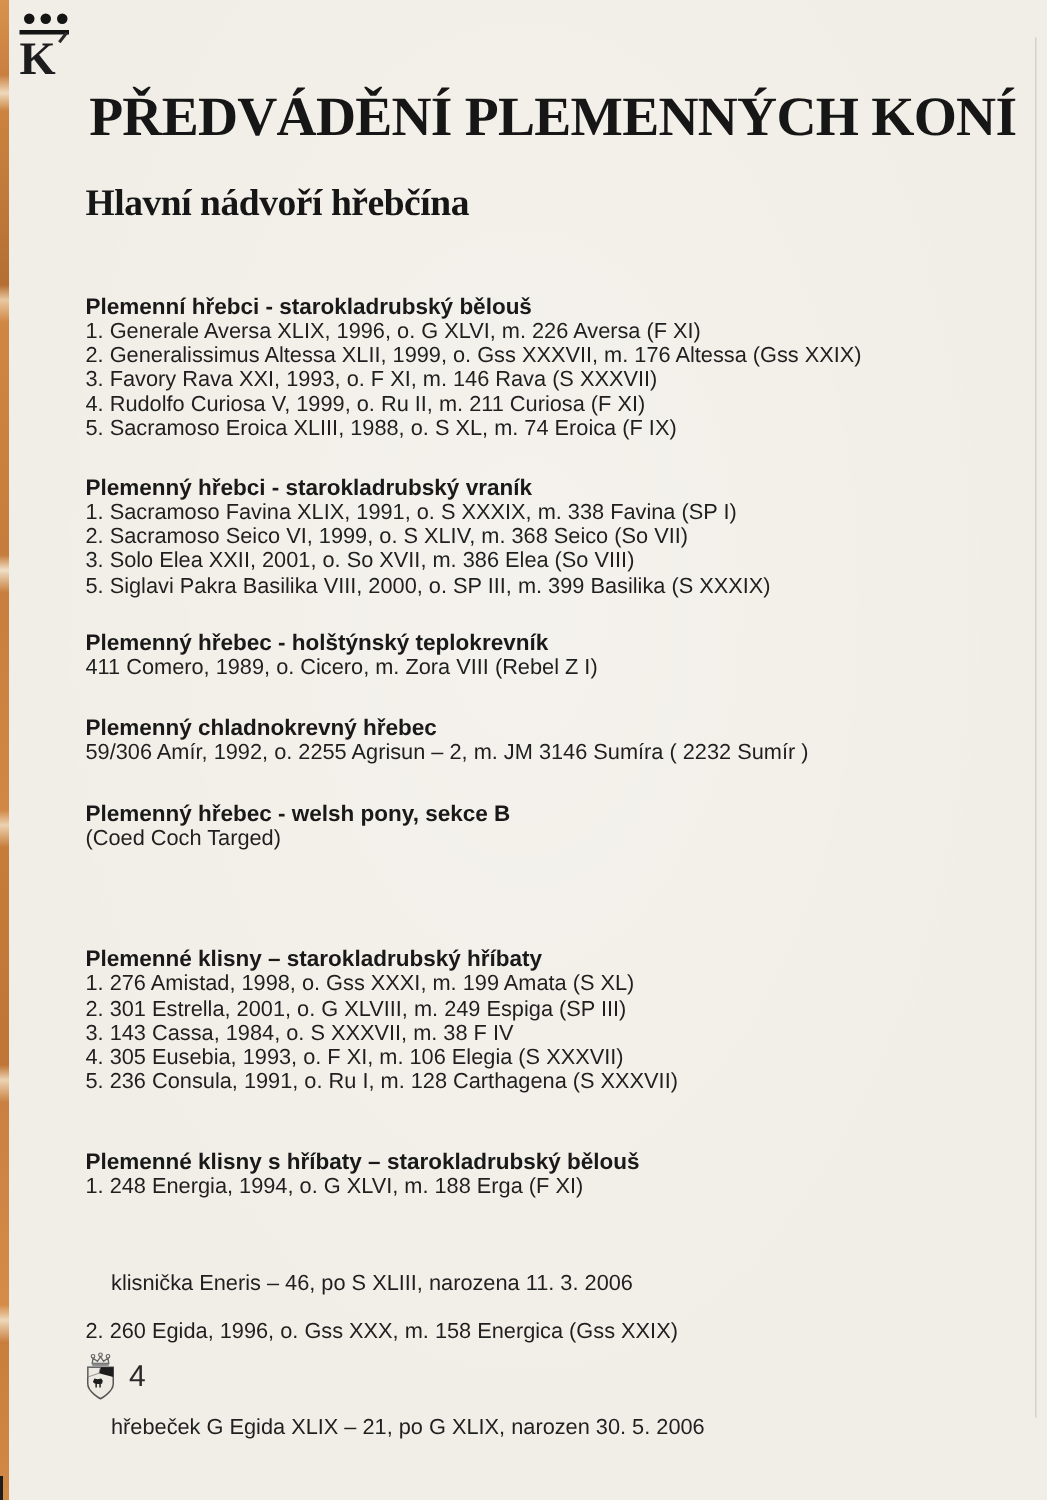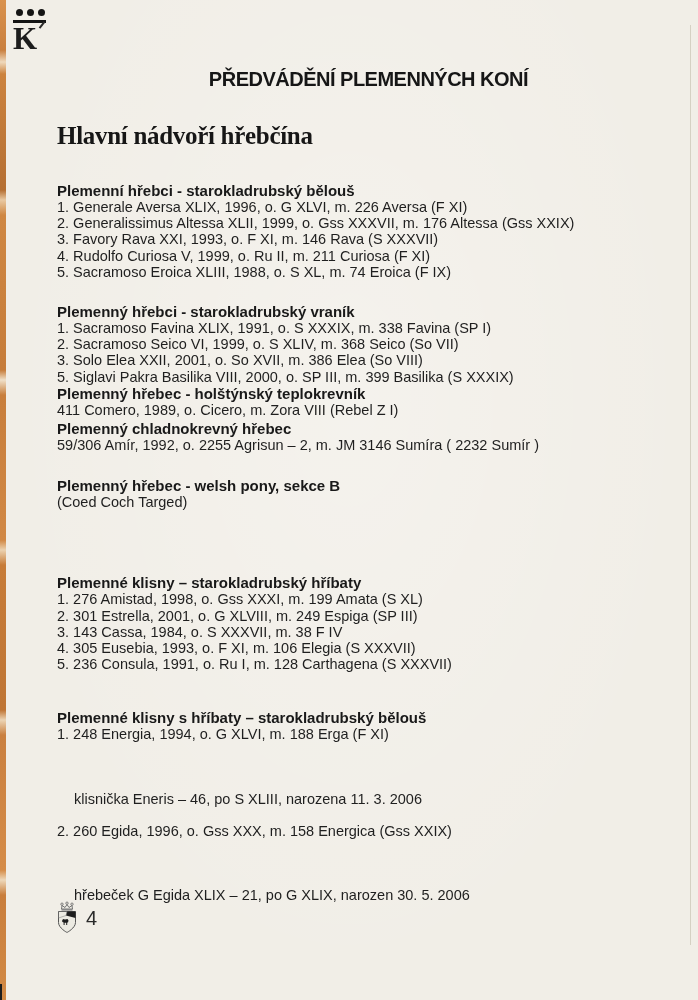--- a/index.html
+++ b/index.html
@@ -44,39 +44,39 @@
   }
   .logo .accent {
     position:absolute; left:25px; top:1px; width:8px; height:2px;
     background:#2a2a2a; transform:rotate(-52deg);
   }
 
   .content { position:absolute; left:57px; right:18px; top:0; color:#1d1d1d; }
 
   h1.title {
     margin:64px 0 0 0; text-align:center;
-    font-family:Liberation Sans, sans-serif; font-weight:bold;
-    font-size:20px; line-height:30px; letter-spacing:-0.5px; color:#161616;
+    font-family:Liberation Serif, serif; font-weight:bold;
+    font-size:37px; line-height:30px; letter-spacing:-0.5px; color:#161616;
   }
   h2.subtitle {
     margin:28px 0 0 0; text-align:left;
     font-family:"Liberation Serif", serif; font-weight:bold;
     font-size:25px; line-height:28px; letter-spacing:-0.3px; color:#161616;
   }
 
   section.sec h3 {
     margin:0; font-size:15px; line-height:17px; font-weight:bold; color:#191919;
   }
   section.sec p { margin:0; font-size:14.5px; line-height:16.2px; color:#1f1f1f; }
   section.sec p.cont { padding-left:17px;margin-top:48px; }
 
-  .s1 { margin-top:32px; }
+  .s1 { margin-top:46px; }
   .s2 { margin-top:23px; }
-  .s3 { }
-  .s4 { margin-top:2px; }
+  .s3 { margin-top:21px; }
+  .s4 { margin-top:24px; }
   .s5 { margin-top:24px; }
   .s6 { margin-top:64px; }
   .s7 { margin-top:37px; }
   .group2 { margin-top:16px; }
 
   .footer {
     position:absolute; left:55px; top:901px;
     display:flex; align-items:center; gap:7px;
   }
   .footer .pagenum { font-size:20px; color:#2a2a2a; }

